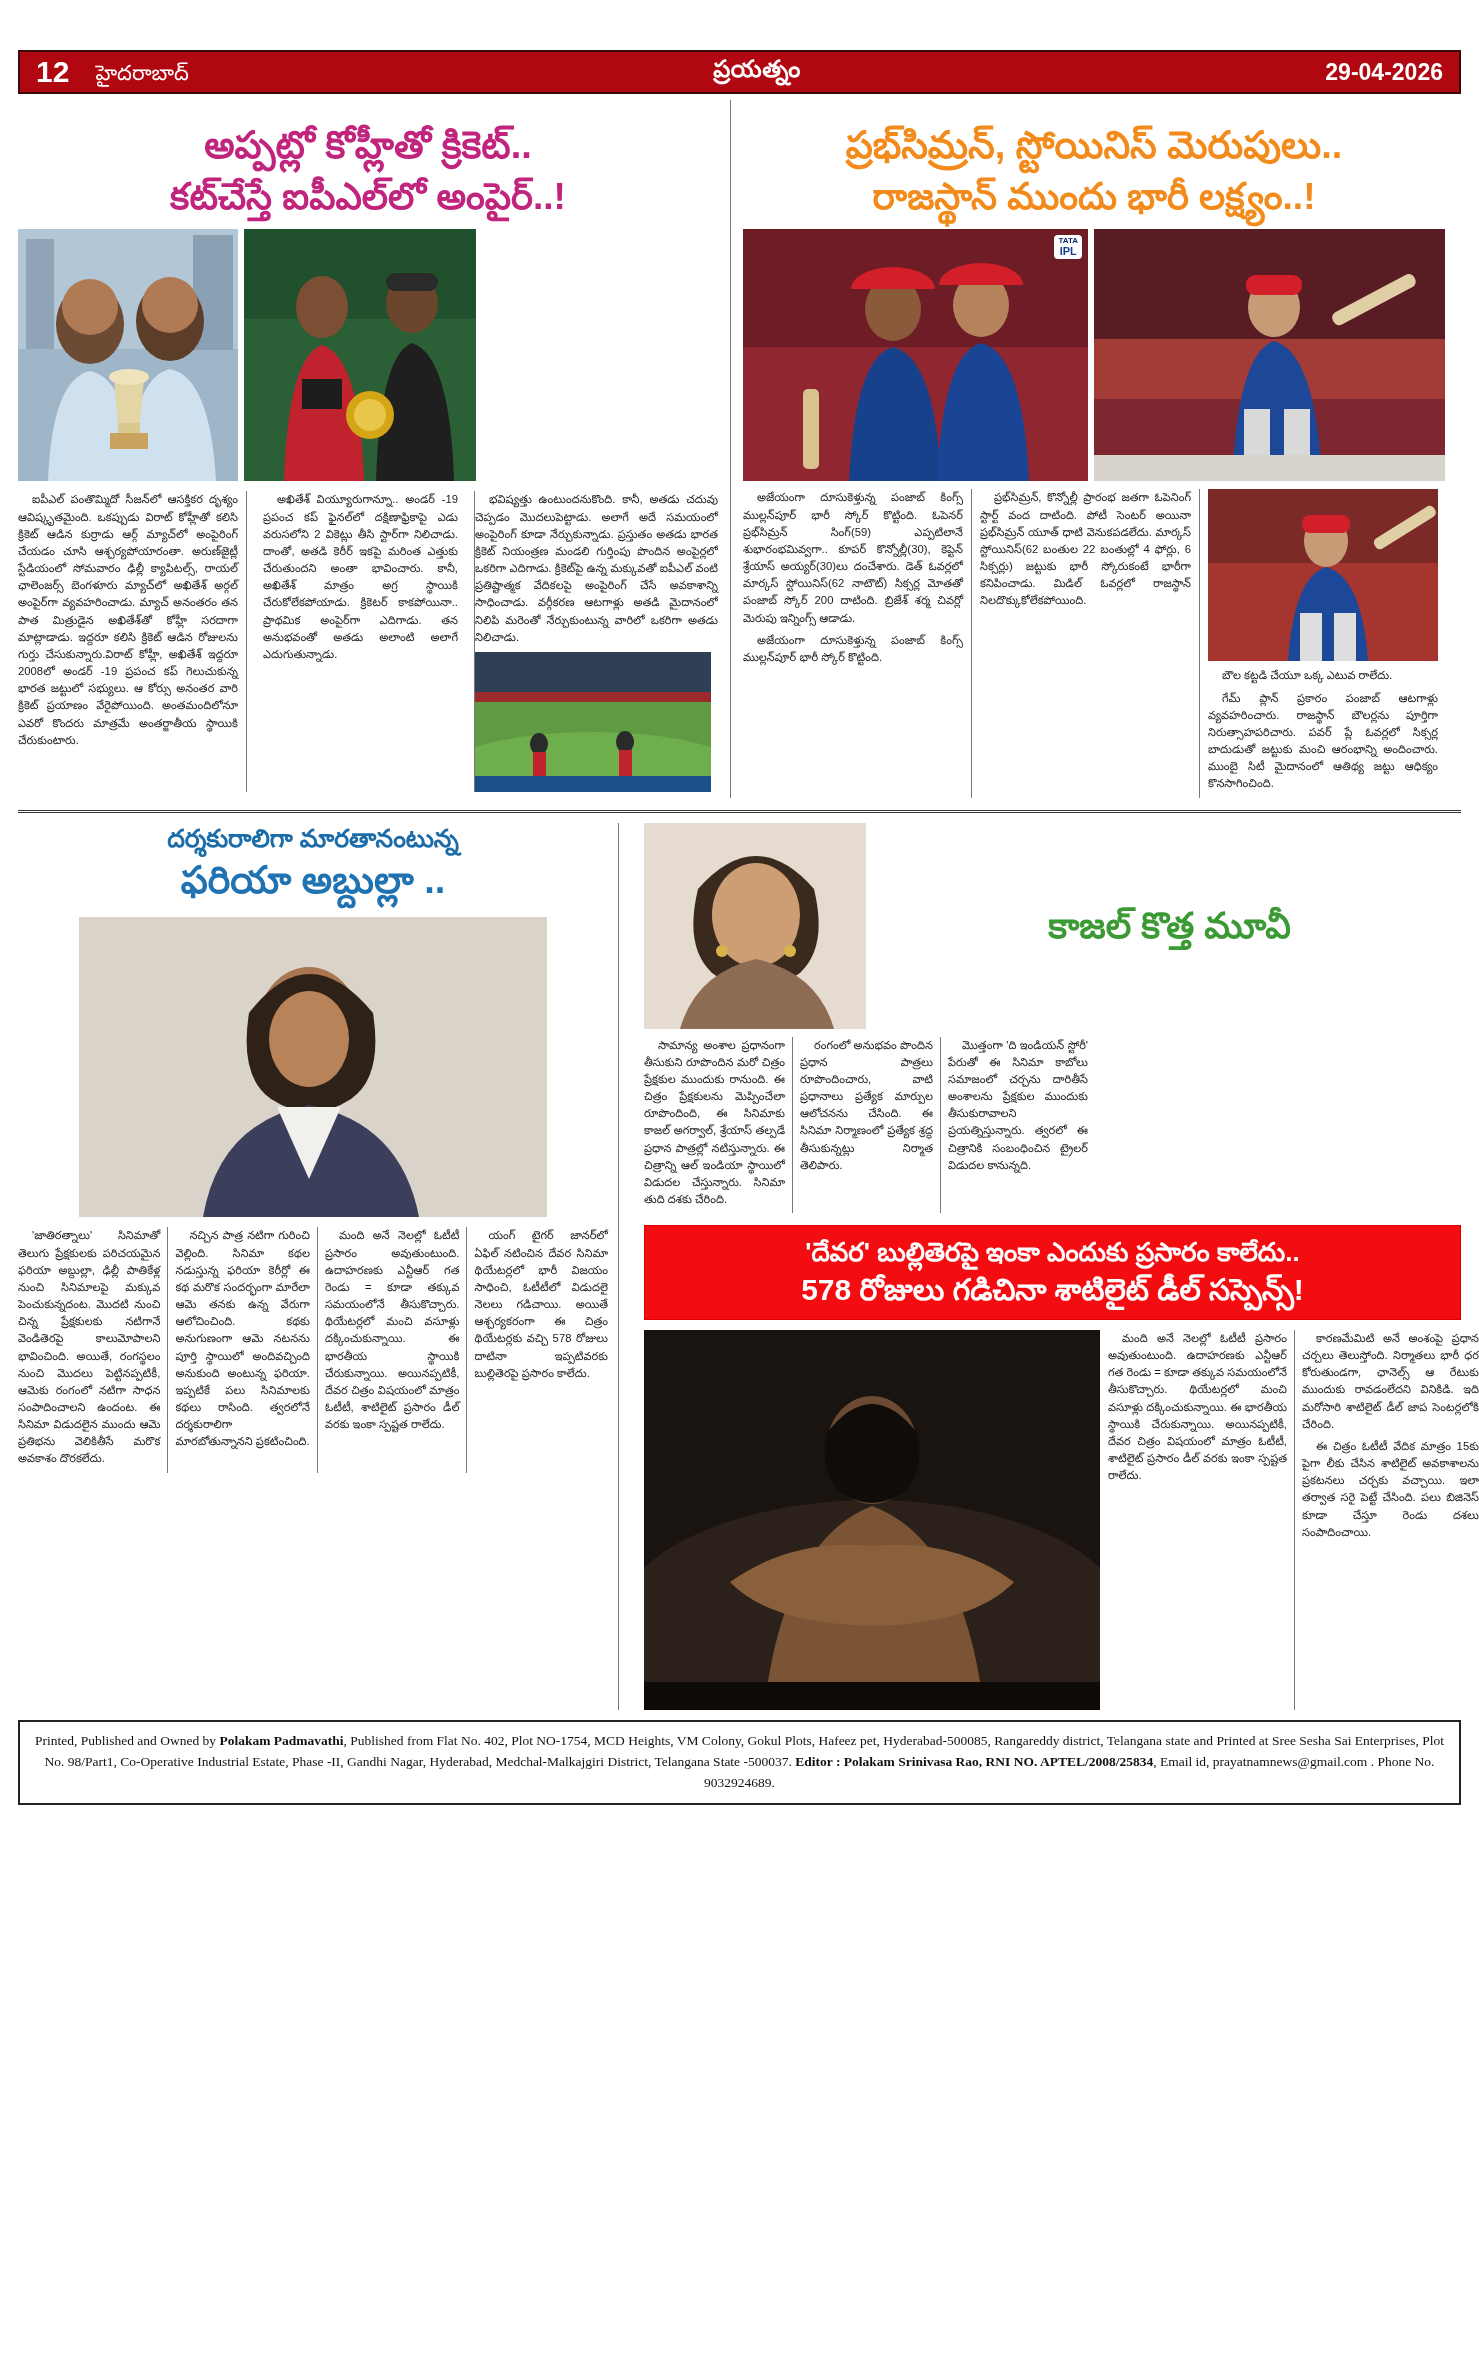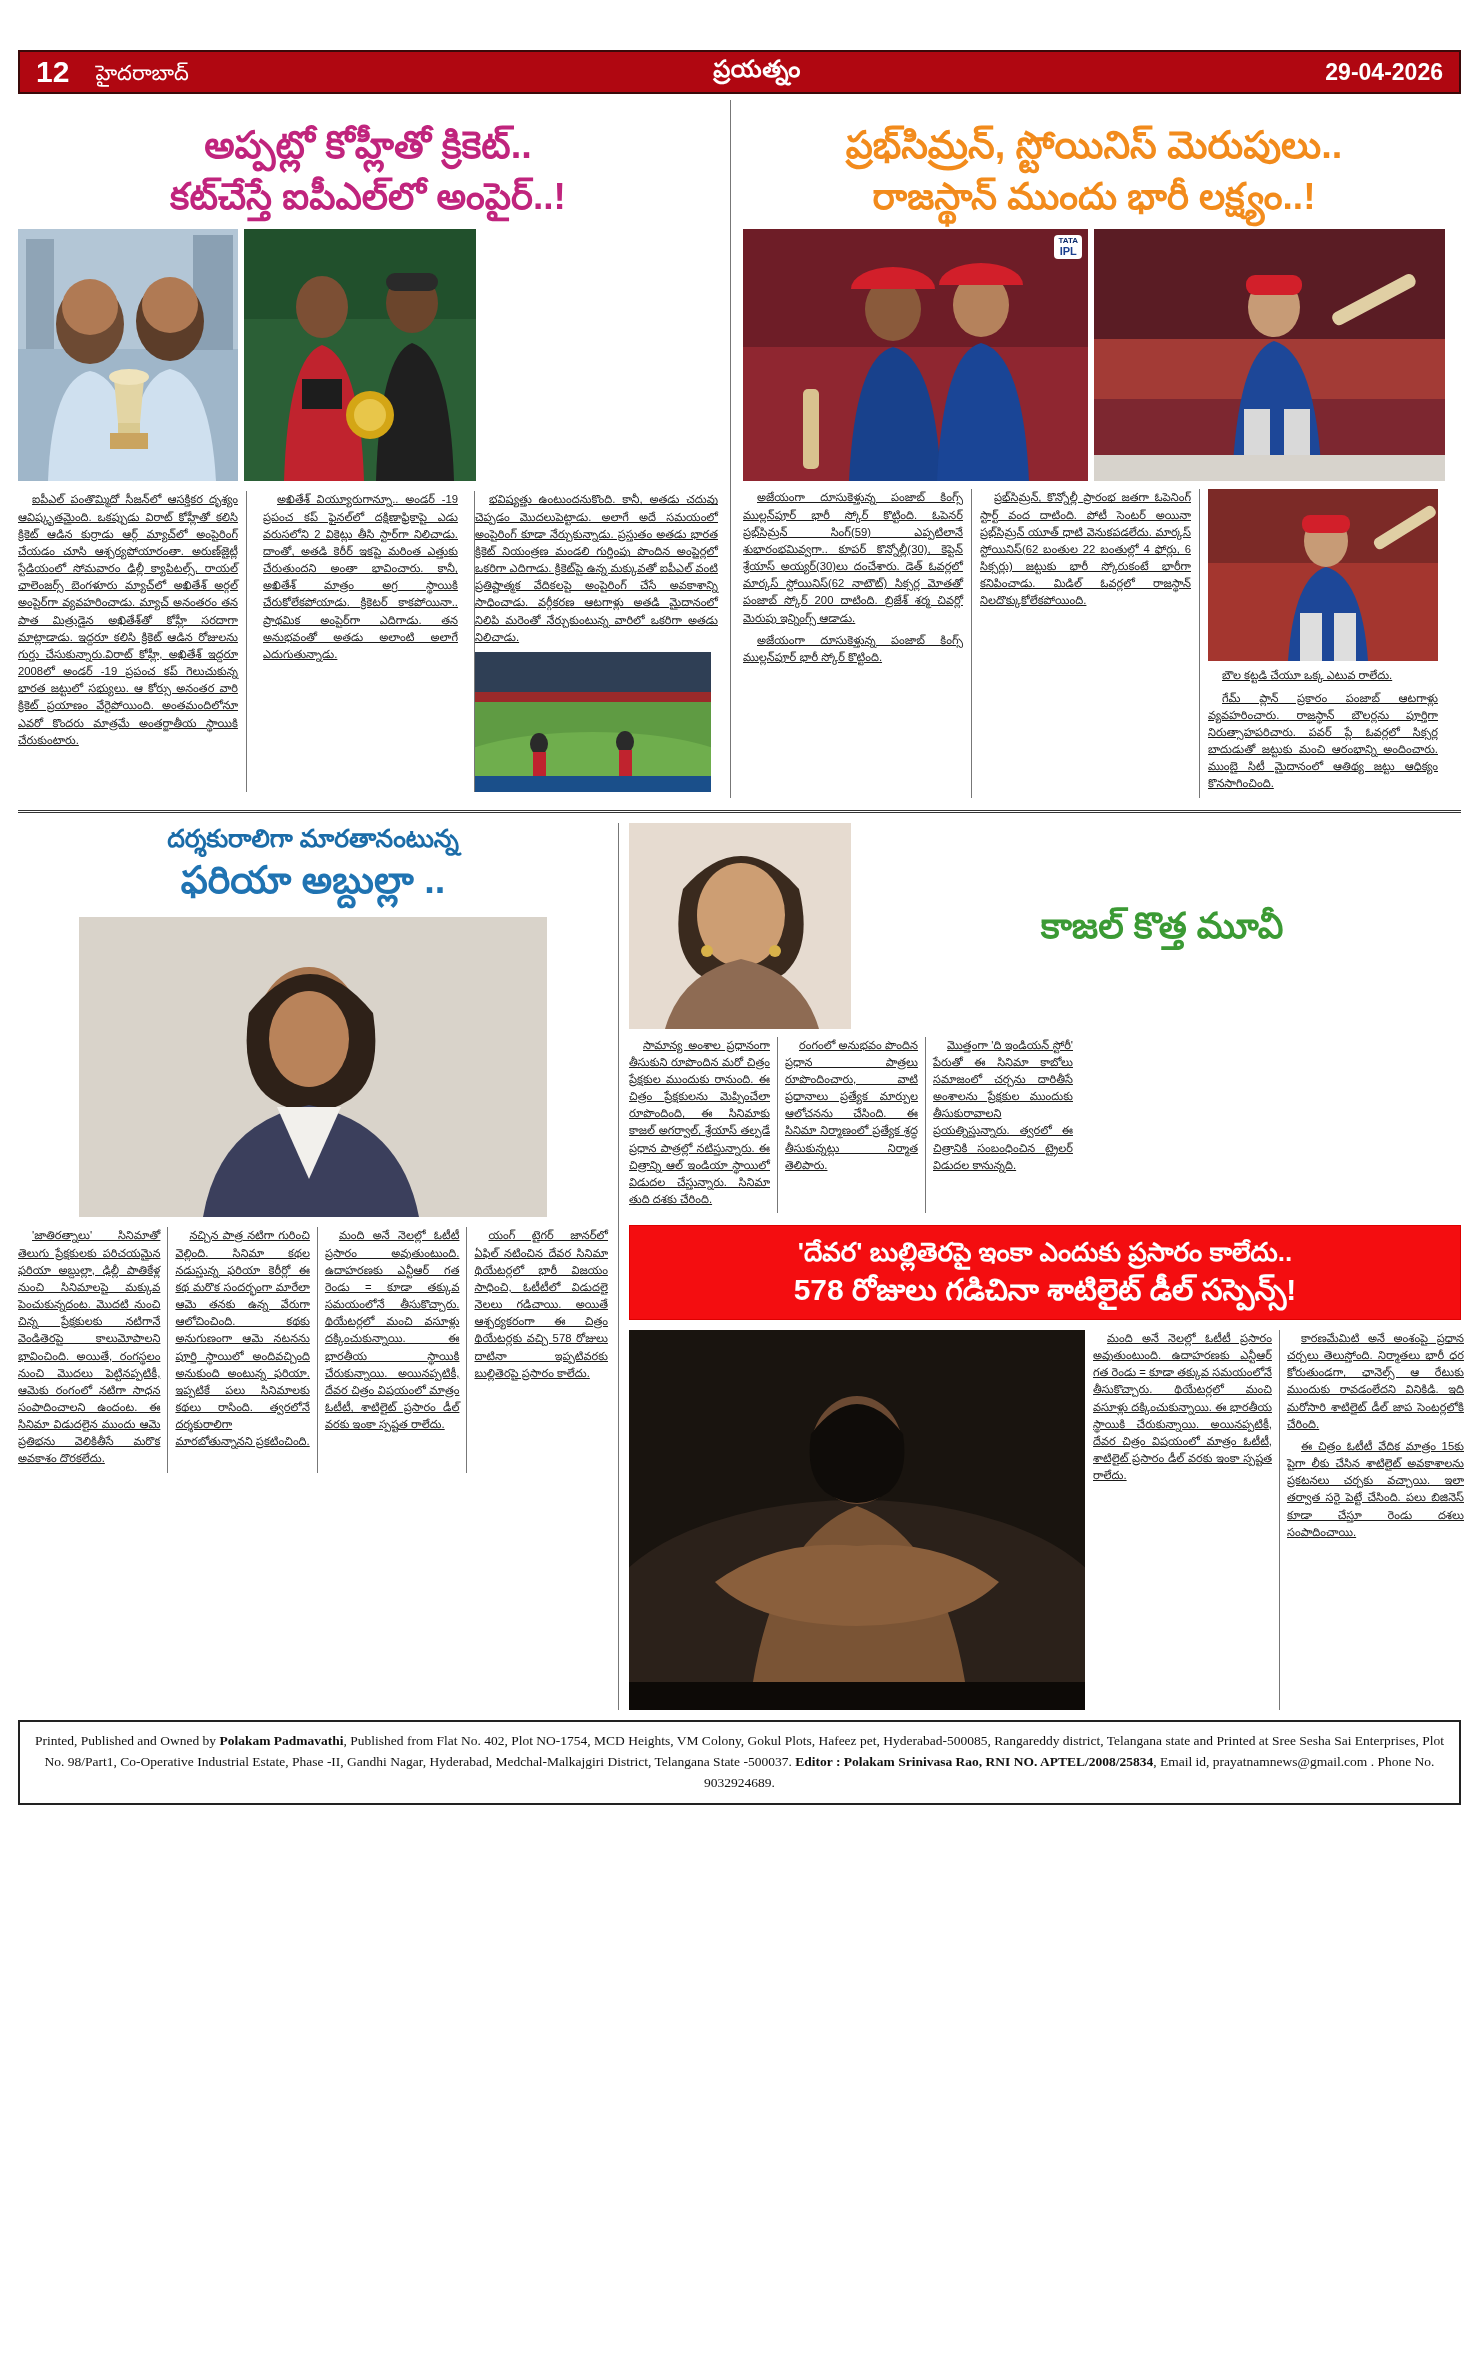--- a/index.html
+++ b/index.html
@@ -29,21 +29,21 @@
     text-align:center;font-weight:bold;line-height:1.22;
   }
   .hl-pink{color:#c0247d;}
   .hl-orange{color:#f28b1c;}
   .hl-blue-sm{color:#1b6ca8;}
   .hl-blue{color:#1f73b2;}
   .hl-green{color:#3b9a34;}
 
   
   .cols{display:flex;}
-  .col{box-sizing:border-box;text-decoration:underline;}
+  .col{box-sizing:border-box;}
   .body-txt{
     font-size:11.3px;line-height:1.52;text-align:justify;
     color:#1a1a1a;hyphens:auto;
   }
   .body-txt p{margin:0 0 5px 0;text-indent:14px;}
 
   
   .photo{position:relative;overflow:hidden;background:#c9c9c9;}
 
   
@@ -69,21 +69,21 @@
   .p-faria{background:linear-gradient(160deg,#d8d2cb 0 45%,#7b6a5c 45% 100%);}
   .p-kajal{background:linear-gradient(160deg,#e7d8cc 0 50%,#9b7a66 50% 100%);}
   .p-devara{background:linear-gradient(#3a2a20 0 40%,#171310 40% 100%);}
 
   
   .sec-div{border-top:3px double #333;margin:12px 0 10px;}
 
   
   .sec2{display:flex;}
   .sec2-left{width:600px;box-sizing:border-box;padding-right:10px;}
-  .sec2-right{width:843px;box-sizing:border-box;padding-left:10px;}
+  .sec2-right{width:843px;box-sizing:border-box;padding-left:25px;}
   .h2a{font-size:25px;}
   .h2b{font-size:38px;}
   .h2c{font-size:36px;}
 
   
   .banner{
     background:#f40d10;color:#fff;text-align:center;font-weight:bold;
     padding:10px 8px;line-height:1.3;border:1px solid #d00;
     box-sizing:border-box;
   }

